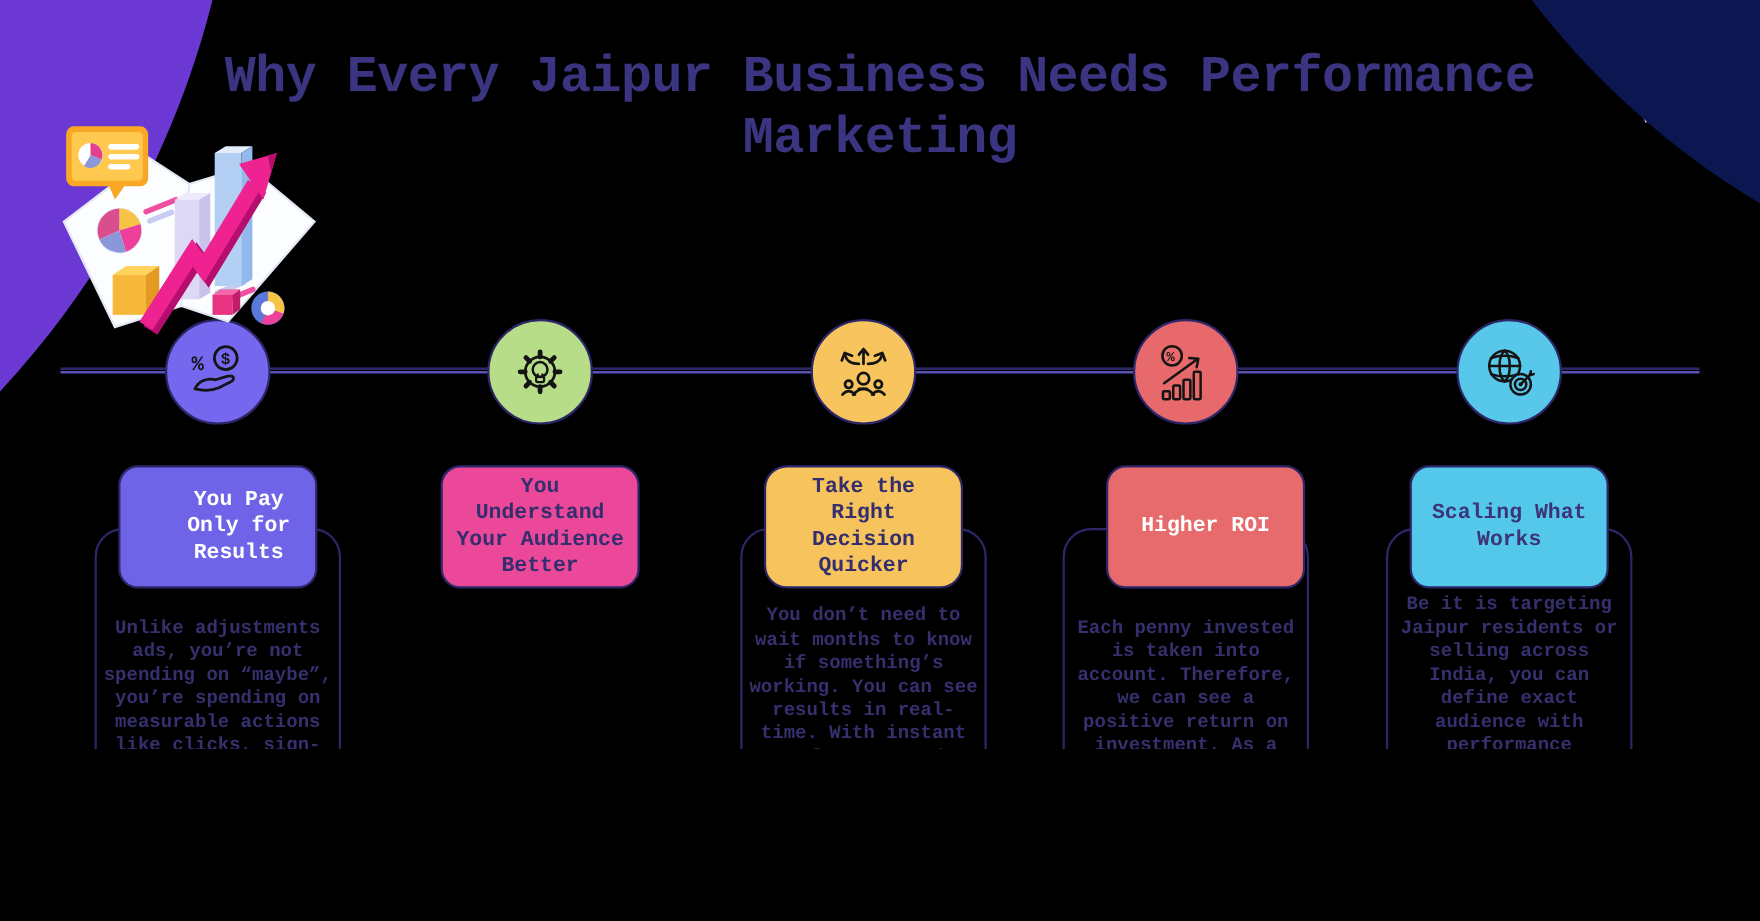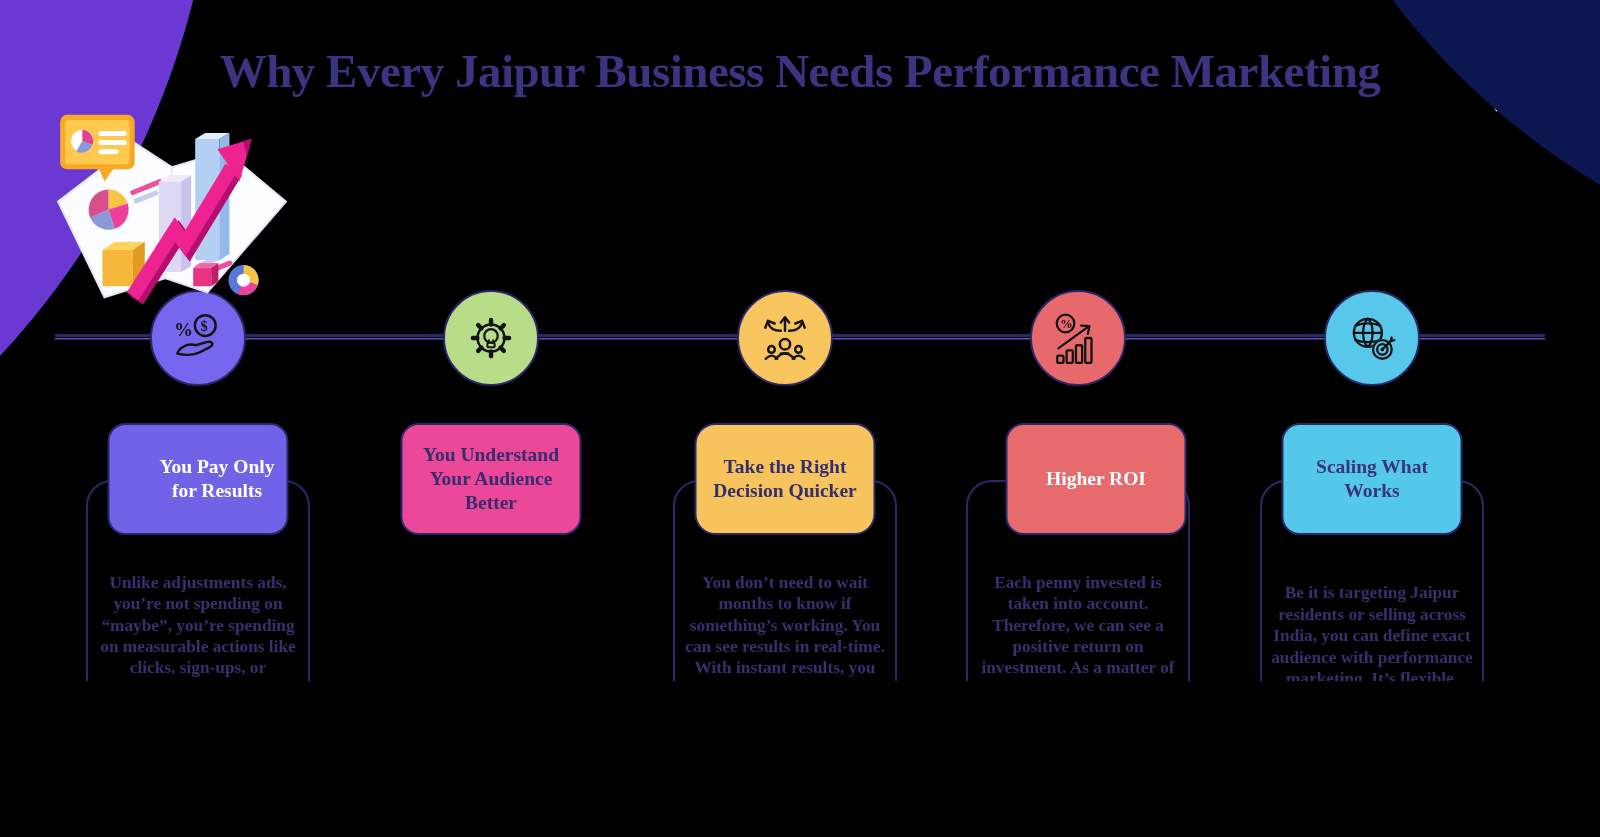--- a/index.html
+++ b/index.html
@@ -1,19 +1,19 @@
 <!DOCTYPE html>
 <html><head>
 <meta charset="utf-8">
 <style>
   * { margin:0; padding:0; box-sizing:border-box; }
   html,body { background:#000; }
   #canvas {
     position:relative; width:1600px; height:681px; overflow:hidden;
-    background:#000; font-family:Liberation Serif, serif;
+    background:#000; font-family:Liberation Mono, monospace;
   }
   
   .arc { position:absolute; border-radius:50%; z-index:2; }
   #arc-purple {
     width:1636px; height:1636px; left:-1418px; top:-1018px;
     background:radial-gradient(circle, #6b38d4 0 70%, #8a4cee 85%, #9f6cf2 95%, #c7b2f8 99%, #d9cefb 100%);
   }
   #arc-blue {
     width:1480px; height:1480px; left:1240px; top:-1190px;
     background:radial-gradient(circle, #0c1650 0 74%, #142468 84%, #1d57a8 93%, #2d93da 98%, #55bce8 100%);

